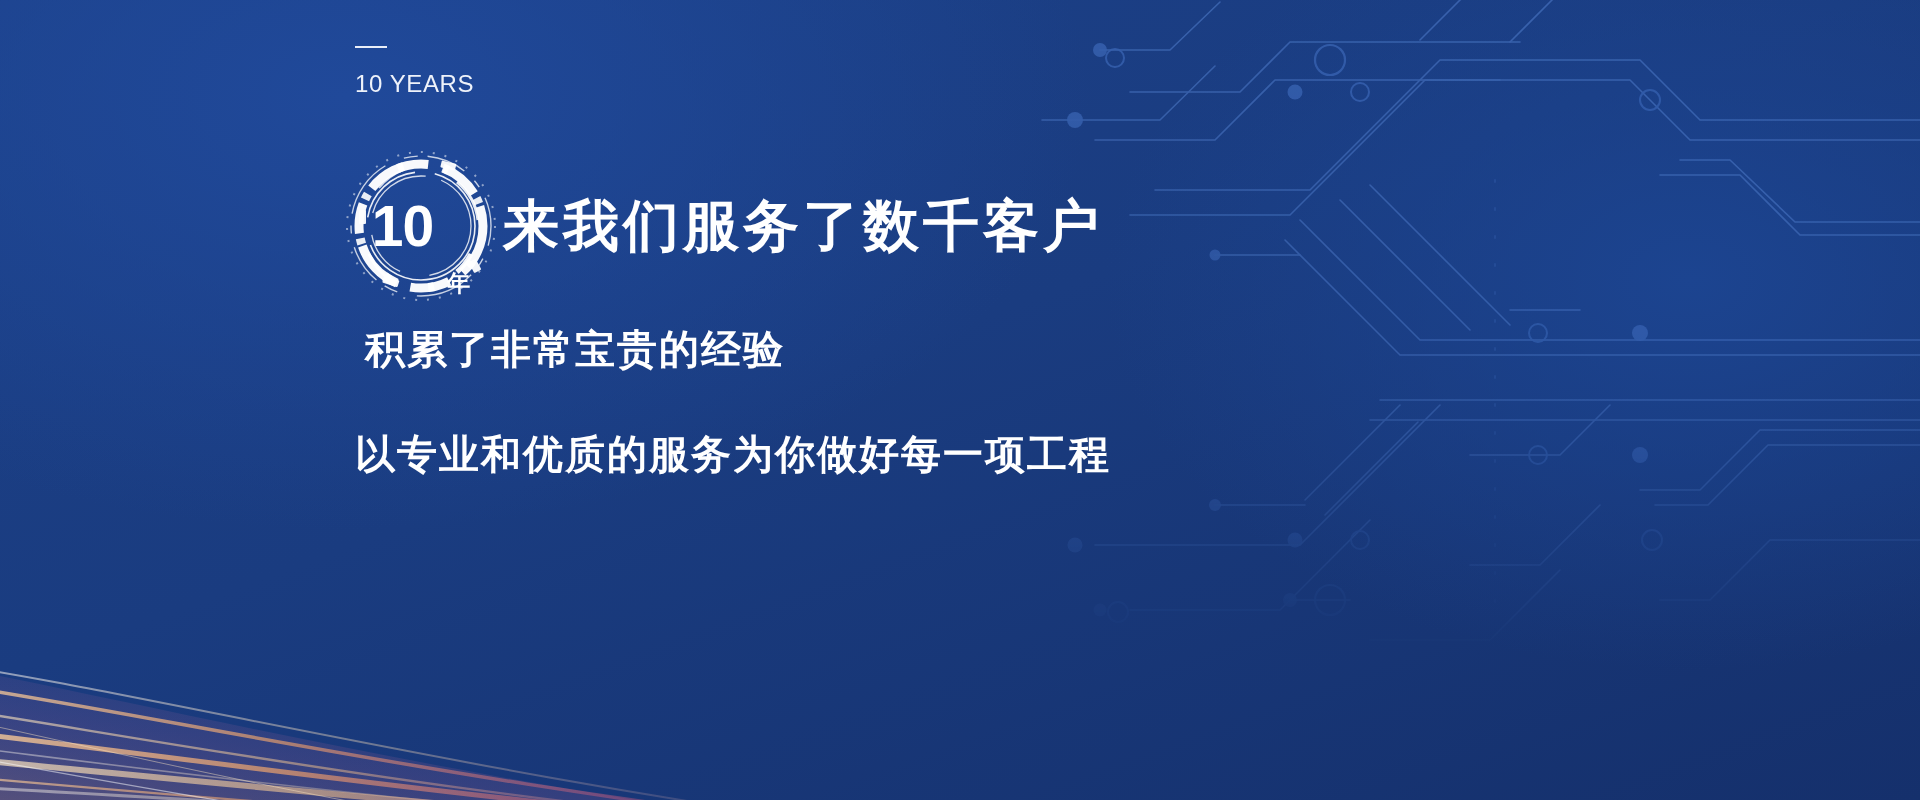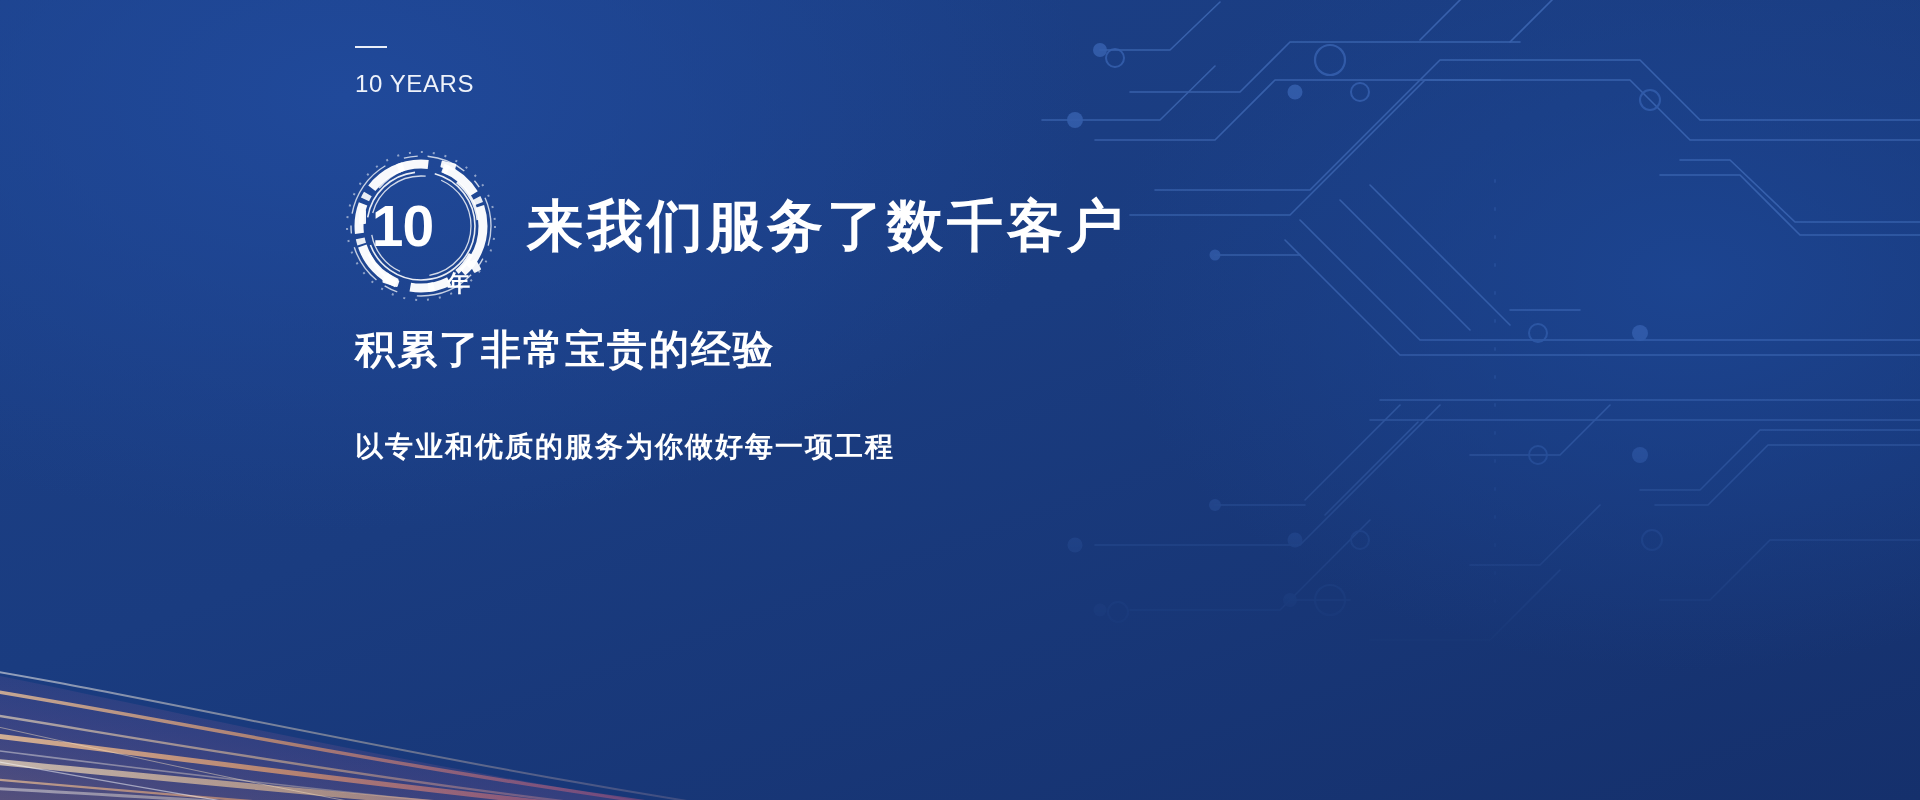--- a/index.html
+++ b/index.html
@@ -98,39 +98,39 @@
     padding-bottom:7px;
     margin-left:2px;
   }
 
   .headline {
     font-size:56px;
     font-weight:700;
     color:#ffffff;
     letter-spacing:4px;
     line-height:1;
-    margin-left:30px;
+    margin-left:6px;
     white-space:nowrap;
   }
 
   .subline-1 {
     position:absolute;
-    left:0; top:325px;
+    left:10px; top:325px;
     font-size:40px;
     font-weight:700;
     color:#ffffff;
     letter-spacing:2px;
     line-height:1.2;
     white-space:nowrap;
   }
 
   .subline-2 {
     position:absolute;
     left:0; top:430px;
-    font-size:28px;
+    font-size:40px;
     font-weight:700;
     color:#ffffff;
     letter-spacing:2px;
     line-height:1.2;
     white-space:nowrap;
   }
 
   .english {
     position:absolute;
     left:1px; top:519px;

